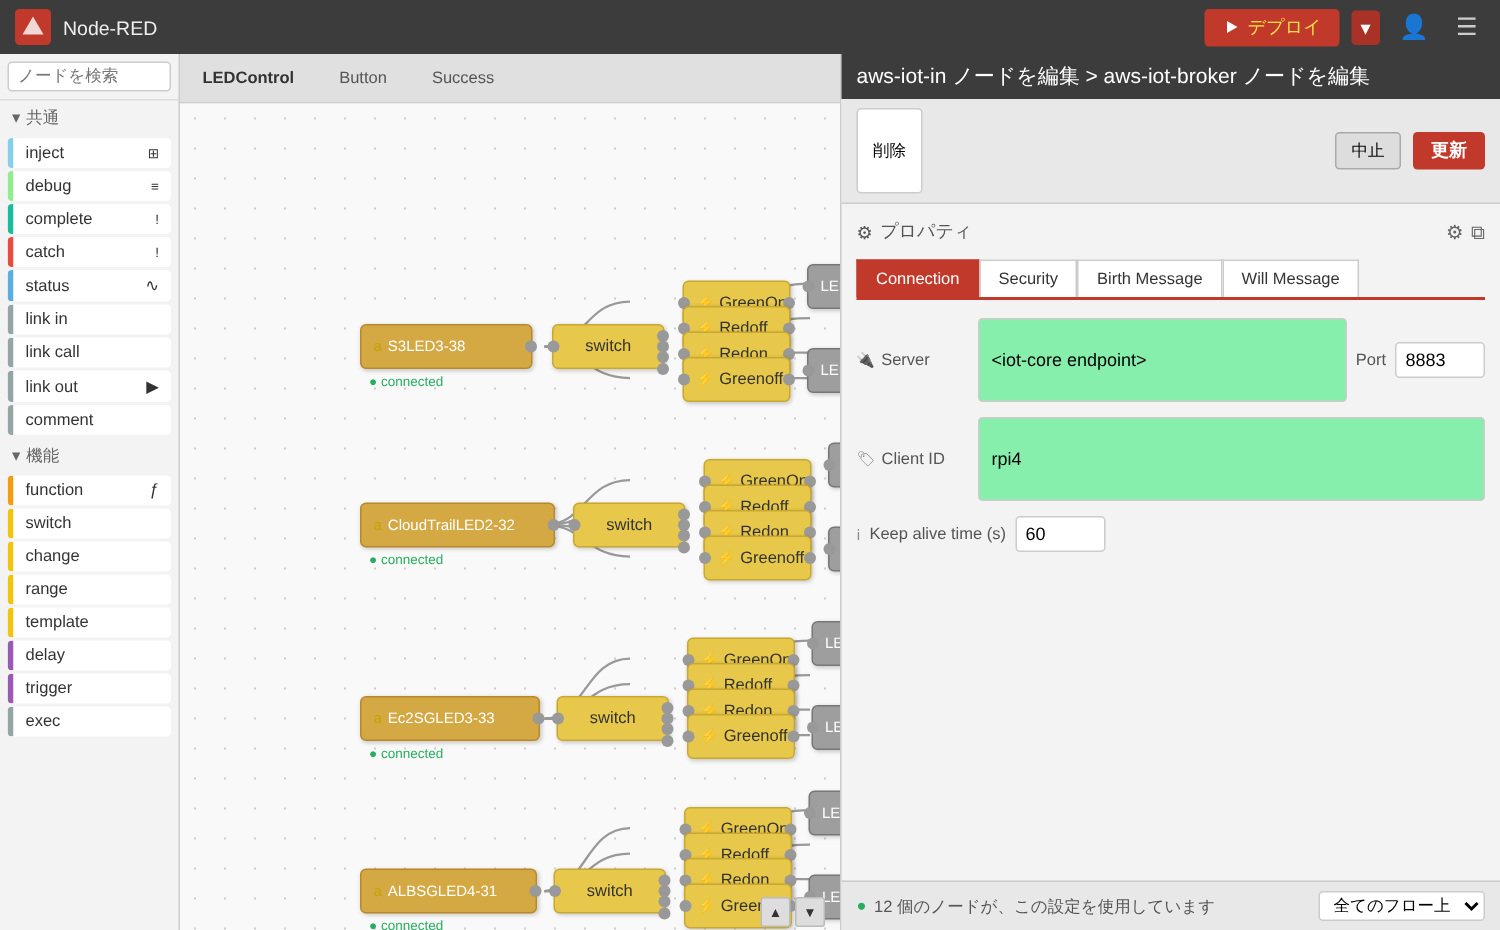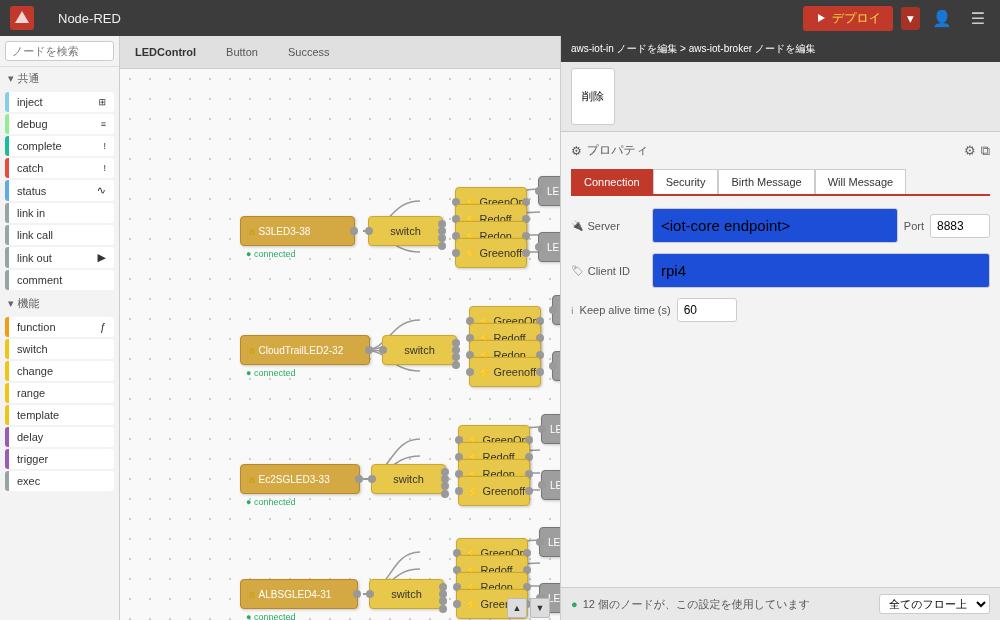--- a/index.html
+++ b/index.html
@@ -8,21 +8,21 @@
     
     #topbar {
       height: 36px;
       background: #3c3c3c;
       display: flex;
       align-items: center;
       justify-content: space-between;
       padding: 0 10px;
       color: #eee;
     }
-    #topbar-left { display: flex; align-items: center; gap: 24px; }
+    #topbar-left { display: flex; align-items: center; gap: 8px; }
     #topbar-logo { width: 24px; height: 24px; background: #c0392b; border-radius: 3px; display: flex; align-items: center; justify-content: center; color: white; font-weight: bold; font-size: 10px; }
     #topbar-title { font-size: 13px; color: #eee; }
     #topbar-right { display: flex; align-items: center; gap: 8px; }
     .deploy-btn {
       background: #c0392b;
       color: #fde047;
       border: none;
       padding: 4px 12px;
       border-radius: 3px;
       cursor: pointer;
@@ -178,21 +178,21 @@
       background: #f3f3f3;
       border-left: 1px solid #ccc;
       display: flex;
       flex-direction: column;
       flex-shrink: 0;
     }
     #panel-breadcrumb {
       background: #3c3c3c;
       color: #ccc;
       padding: 6px 10px;
-      font-size: 10px;
+      font-size: 14px;
     }
     #panel-breadcrumb span { color: white; }
     #panel-toolbar {
       padding: 6px 10px;
       background: #e8e8e8;
       border-bottom: 1px solid #ccc;
       display: flex;
       justify-content: space-between;
       align-items: center;
     }
@@ -265,25 +265,25 @@
     .form-label {
       font-size: 11px;
       color: #555;
       display: flex;
       align-items: center;
       gap: 4px;
       min-width: 75px;
     }
     .form-input {
       flex: 1;
-      padding: 8px 8px;
+      padding: 20px 8px;
       border: 1px solid #ccc;
       border-radius: 3px;
-      font-size: 15px;
-      background: #1d4ed8;
+      font-size: 12px;
+      background: #86efac;
     }
     .form-input-small {
       width: 60px;
       padding: 4px 6px;
       border: 1px solid #ccc;
       border-radius: 3px;
       font-size: 12px;
       background: white;
     }
     .form-row-inline { display: flex; align-items: center; gap: 6px; margin-bottom: 10px; }
@@ -681,20 +681,24 @@
       </div>
     </div>
   </div>
 
   <div id="right-panel">
     <div id="panel-breadcrumb">
       <span>aws-iot-in ノードを編集 &gt; </span><span>aws-iot-broker ノードを編集</span>
     </div>
     <div id="panel-toolbar">
       <button class="toolbar-btn">削除</button>
+      <div style="display:flex;gap:8px;">
+        <button class="toolbar-btn-gray">中止</button>
+        <button class="toolbar-btn-red">更新</button>
+      </div>
     </div>
     <div id="panel-content">
       <div id="panel-section-header">
         <div id="panel-section-header-left">
           <span>⚙</span>
           <span>プロパティ</span>
         </div>
         <div style="display:flex;gap:5px;">
           <span class="icon-gear">⚙</span>
           <span class="icon-copy">⧉</span>

